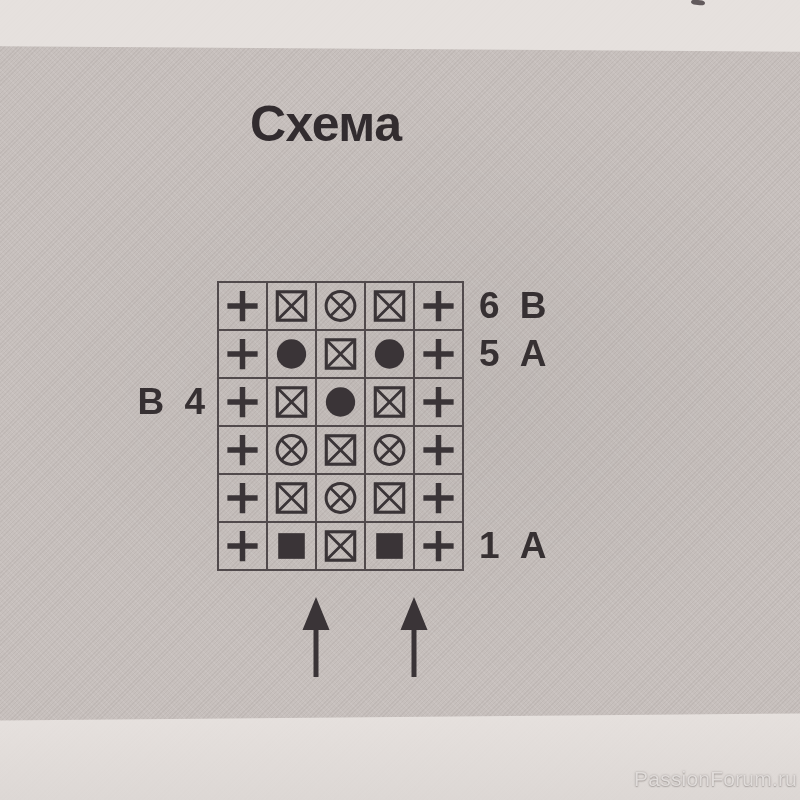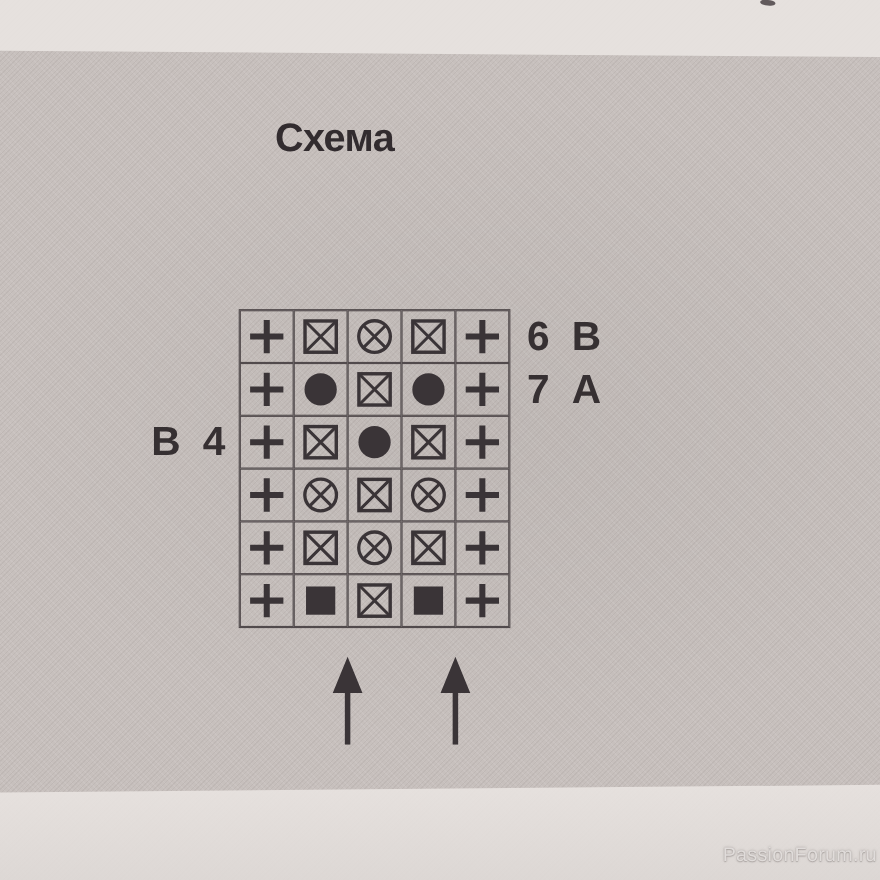--- a/index.html
+++ b/index.html
@@ -14,21 +14,21 @@
     color:var(--ink,#3a3437);
   }
   .band{position:absolute;left:-24px;right:-24px;background:var(--band,#e9e4e1);opacity:0.9;}
   .band-top{top:-14px;height:63px;transform:rotate(0.4deg);}
   .band-bottom{top:717px;height:110px;transform:rotate(-0.5deg);
     background:linear-gradient(180deg, var(--band,#e9e4e1) 0%, #ddd8d5 90%);}
   .speck{position:absolute;left:691px;top:0px;width:14px;height:5px;background:#4a4245;
     border-radius:50%/70%;transform:rotate(6deg);opacity:0.85;}
   .title{
     position:absolute;left:250px;top:96px;margin:0;
-    font-size:36px;line-height:57px;font-weight:bold;letter-spacing:-0.5px;
+    font-size:50px;line-height:57px;font-weight:bold;letter-spacing:-0.5px;
     color:#322c2f;
     text-align:center;
   }
   .title span{display:block;}
   .chart-area{position:absolute;left:217px;top:281px;width:247px;height:290px;}
   .grid{
     display:grid;grid-template-columns:repeat(5,49px);grid-auto-rows:48px;
     border:1px solid var(--line,#514a4c);width:245px;
   }
   .cell{
@@ -40,21 +40,21 @@
   .row-label{
     position:absolute;height:48px;line-height:50px;white-space:nowrap;
     font-size:37px;font-weight:bold;word-spacing:10px;color:#363032;
   }
   .row-label.left{right:calc(100% + 12px);text-align:center;}
   .row-label.right{left:calc(100% + 15px);}
   .arrows-layer{position:absolute;left:0;top:316px;width:247px;height:80px;}
   .arrow{position:absolute;top:0;width:30px;height:80px;}
   .watermark{
     position:absolute;right:3px;top:767px;
-    font-size:18px;letter-spacing:0.2px;
+    font-size:21px;letter-spacing:0.2px;
     color:var(--watermark_color,#e0dcda);
     text-shadow:0 0 2px rgba(100,92,90,0.5), 0 1px 1px rgba(100,92,90,0.3);
   }
 </style>
 </head>
 <body>
 
 <div class="page">
   <div class="band band-top"></div>
   <div class="band band-bottom"></div>
@@ -232,18 +232,19 @@
       </div>
     <div class="arrows-layer">
         <div class="arrow" style="left: 84px;"><svg viewBox="0 0 30 80" width="30" height="80">
             <polygon points="15,0 28.5,33 17.5,33 17.5,80 12.5,80 12.5,33 1.5,33" fill="var(--ink)"></polygon>
           </svg></div>
         <div class="arrow" style="left: 182px;"><svg viewBox="0 0 30 80" width="30" height="80">
             <polygon points="15,0 28.5,33 17.5,33 17.5,80 12.5,80 12.5,33 1.5,33" fill="var(--ink)"></polygon>
           </svg></div>
       </div>
   <div class="row-label right" style="top: 0px;">6 В</div>
-      <div class="row-label right" style="top: 48px;">7 А</div>
+      <div class="row-label right" style="top: 48px;">5 А</div>
       <div class="row-label left" style="top: 96px;">В 4</div>
+      <div class="row-label right" style="top: 240px;">1 А</div>
     </div>
 
   <div class="watermark">PassionForum.ru</div>
 </div>
 
 </body></html>

